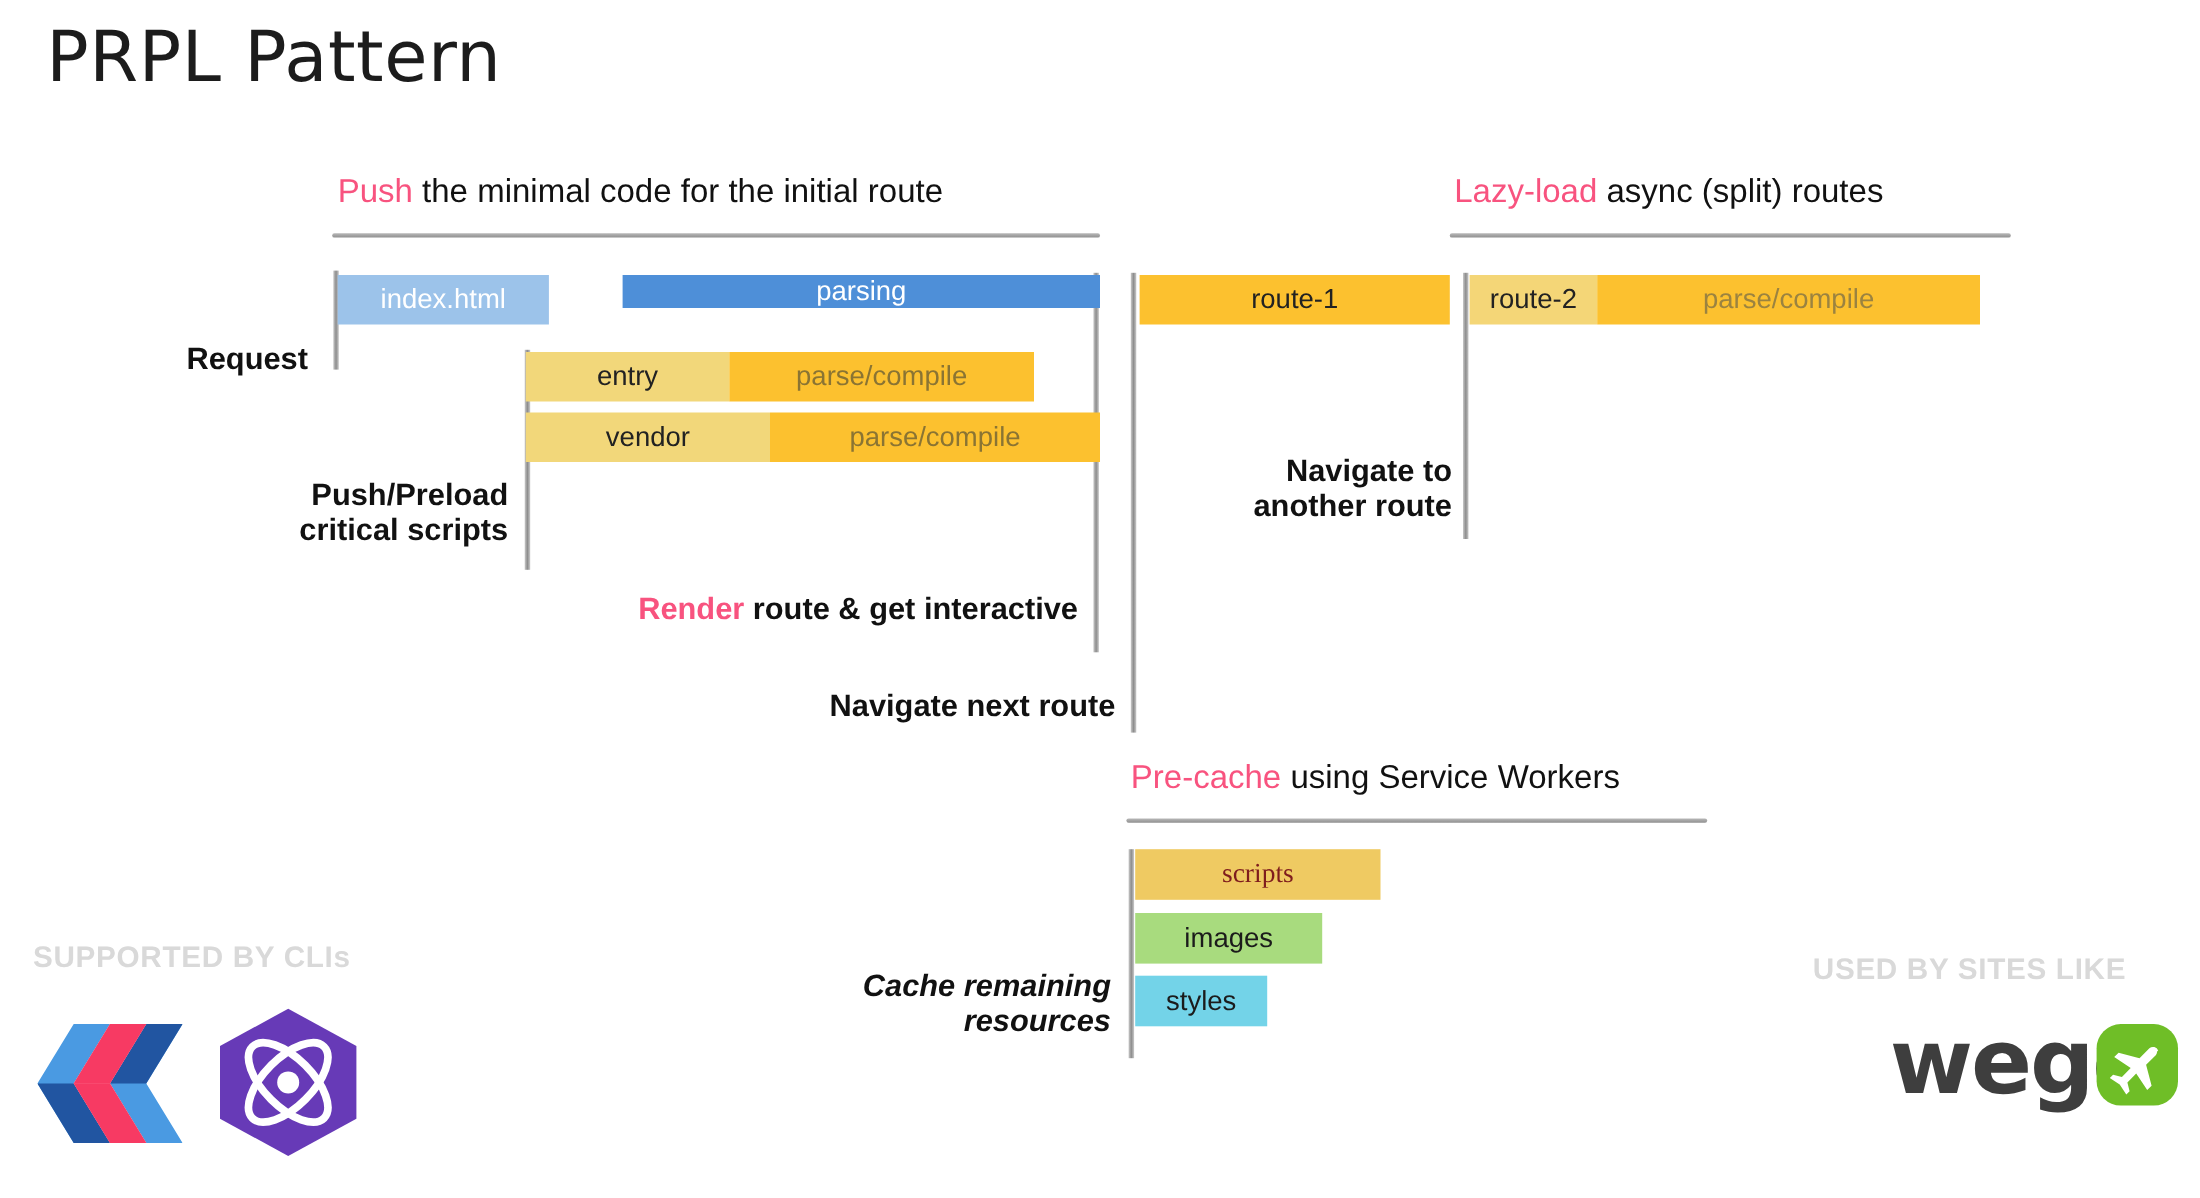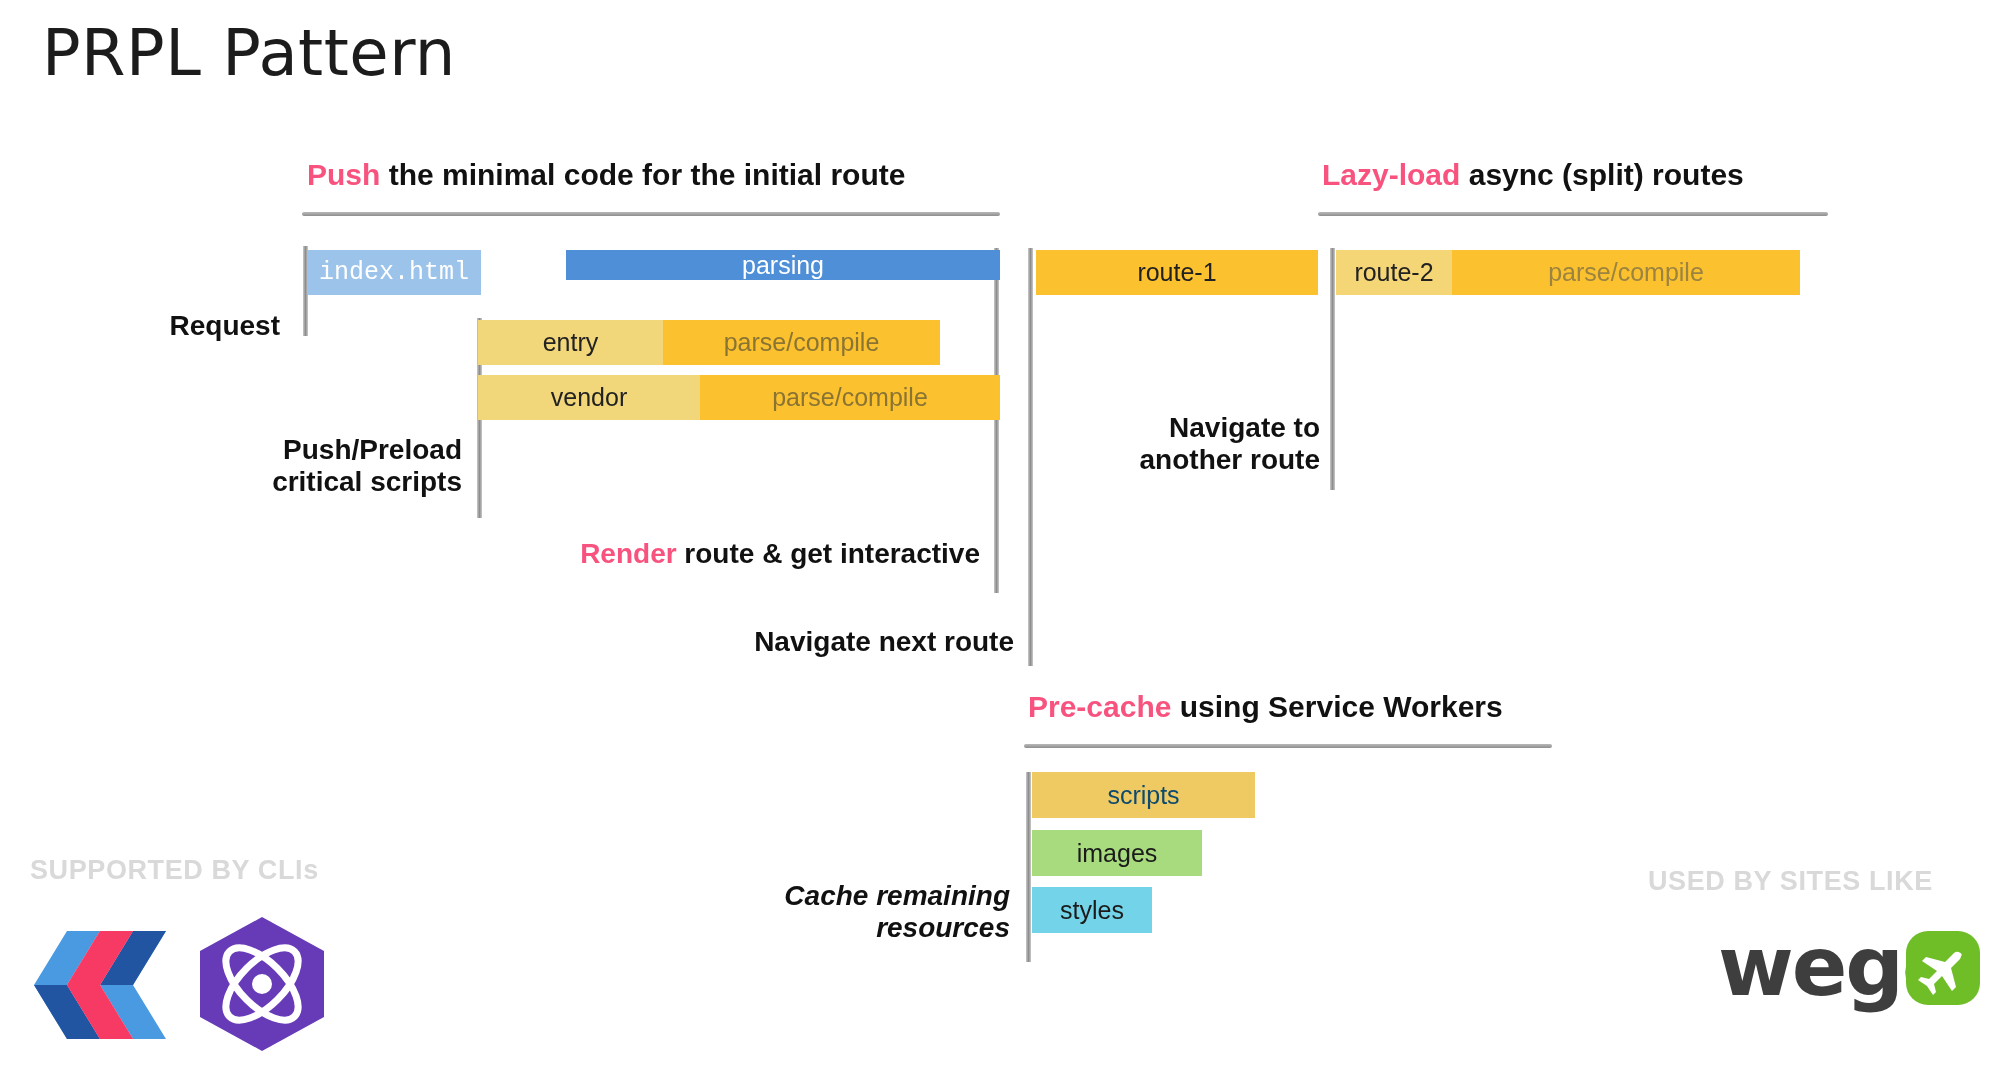--- a/index.html
+++ b/index.html
@@ -28,21 +28,21 @@
     font-weight: 400;
     color: #1c1c1c;
     letter-spacing: 0.5px;
     font-family: "DejaVu Sans", sans-serif;
   }
 
   
   .section-head {
     position: absolute;
     font-size: 30px;
-    font-weight: bold;
+    font-weight: normal;
     color: #111111;
     white-space: nowrap;
   }
   .section-head .kw { color: #f8537f; }
   .section-rule {
     position: absolute;
     height: 4px;
     background: linear-gradient(to bottom, #b9b9b9, #8f8f8f);
     border-radius: 2px;
   }
@@ -120,21 +120,21 @@
     <span class="kw">Lazy-load</span><span> async (split) routes</span>
   </div>
   <div class="section-rule" style="left:1318px; top:212px; width:510px;"></div>
 
   <div class="vrule" style="left:303px; top:246px; height:90px;"></div>
   <div class="vrule" style="left:477px; top:318px; height:200px;"></div>
   <div class="vrule" style="left:994px; top:248px; height:345px;"></div>
   <div class="vrule" style="left:1028px; top:248px; height:418px;"></div>
   <div class="vrule" style="left:1330px; top:248px; height:242px;"></div>
 
-  <div class="bar" style="left:307px; top:250px; width:174px; height:45px;font-family:Liberation Mono, monospace;">
+  <div class="bar" style="left:307px; top:250px; width:192px; height:45px;">
     <span class="seg grow" style="background:#9cc3ea; color:#ffffff;">index.html</span>
   </div>
 
   <div class="bar" style="left:566px; top:250px; width:434px; height:30px;">
     <span class="seg grow" style="background:#4e8fd8; color:#ffffff;">parsing</span>
   </div>
 
   <div class="bar" style="left:478px; top:320px; width:462px; height:45px;">
     <span class="seg" style="width:185px; background:#f2d77a; color:#222222;">entry</span>
     <span class="seg grow" style="background:#fcc12f; color:#8a7433;">parse/compile</span>
@@ -173,21 +173,21 @@
   </div>
 
   <div class="section-head" style="left:1028px; top:690px;">
     <span class="kw">Pre-cache</span><span> using Service Workers</span>
   </div>
   <div class="section-rule" style="left:1024px; top:744px; width:528px;"></div>
 
   <div class="vrule" style="left:1026px; top:772px; height:190px;"></div>
 
   <div class="bar" style="left:1032px; top:772px; width:223px; height:46px;">
-    <span class="seg grow" style="background:#efca62; color:#0c4a6e;">scripts</span>
+    <span class="seg grow" style="background:#efca62; color:#7f1d1d;font-family:Liberation Serif, serif;">scripts</span>
   </div>
   <div class="bar" style="left:1032px; top:830px; width:170px; height:46px;">
     <span class="seg grow" style="background:#a8db7e; color:#1b1b1b;">images</span>
   </div>
   <div class="bar" style="left:1032px; top:887px; width:120px; height:46px;">
     <span class="seg grow" style="background:#73d3e8; color:#1b1b1b;text-align:center;">styles</span>
   </div>
 
   <div class="annot" style="left:540px; top:880px; width:470px;font-style:italic;">
     <div>Cache remaining</div>

